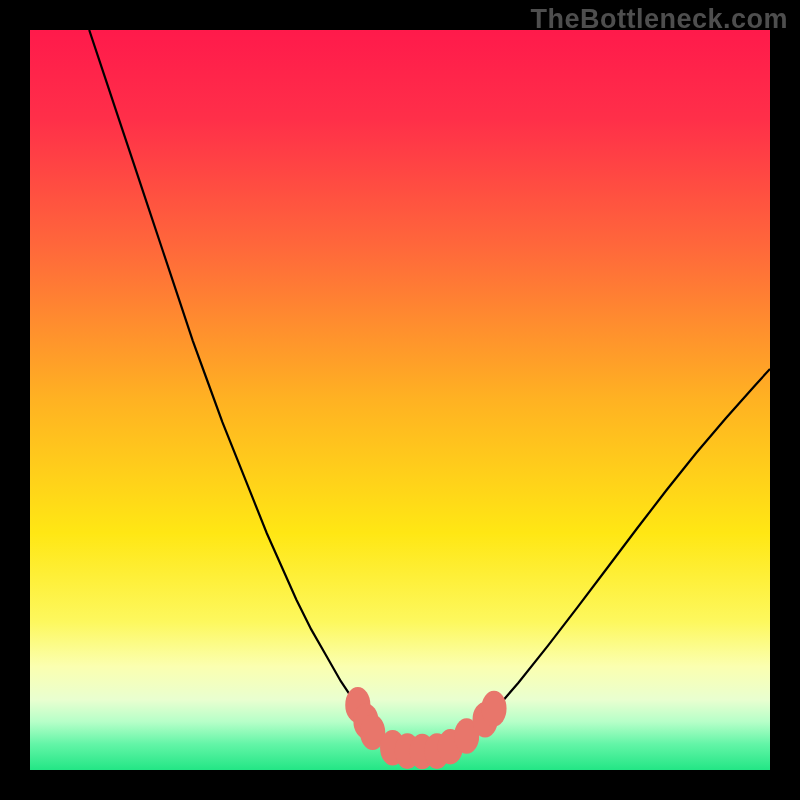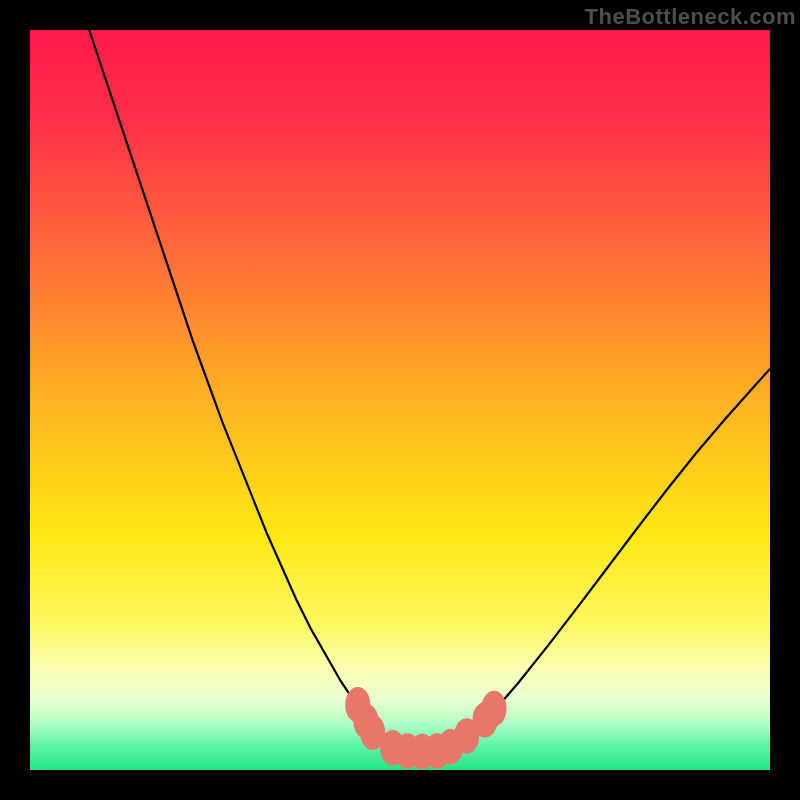--- a/index.html
+++ b/index.html
@@ -22,23 +22,23 @@
     position: absolute;
     left: 30px;
     top: 30px;
     width: 740px;
     height: 740px;
     overflow: hidden;
   }
   .watermark {
     position: absolute;
     top: 4px;
-    right: 4px;
+    right: 12px;
     font-family: Arial, Helvetica, sans-serif;
-    font-size: 22px;
+    font-size: 27px;
     font-weight: 600;
     color: #4e4e4e;
     letter-spacing: 0.5px;
     text-align: center;
   }
 </style>
 </head>
 <body>
 <div class="frame">
 

